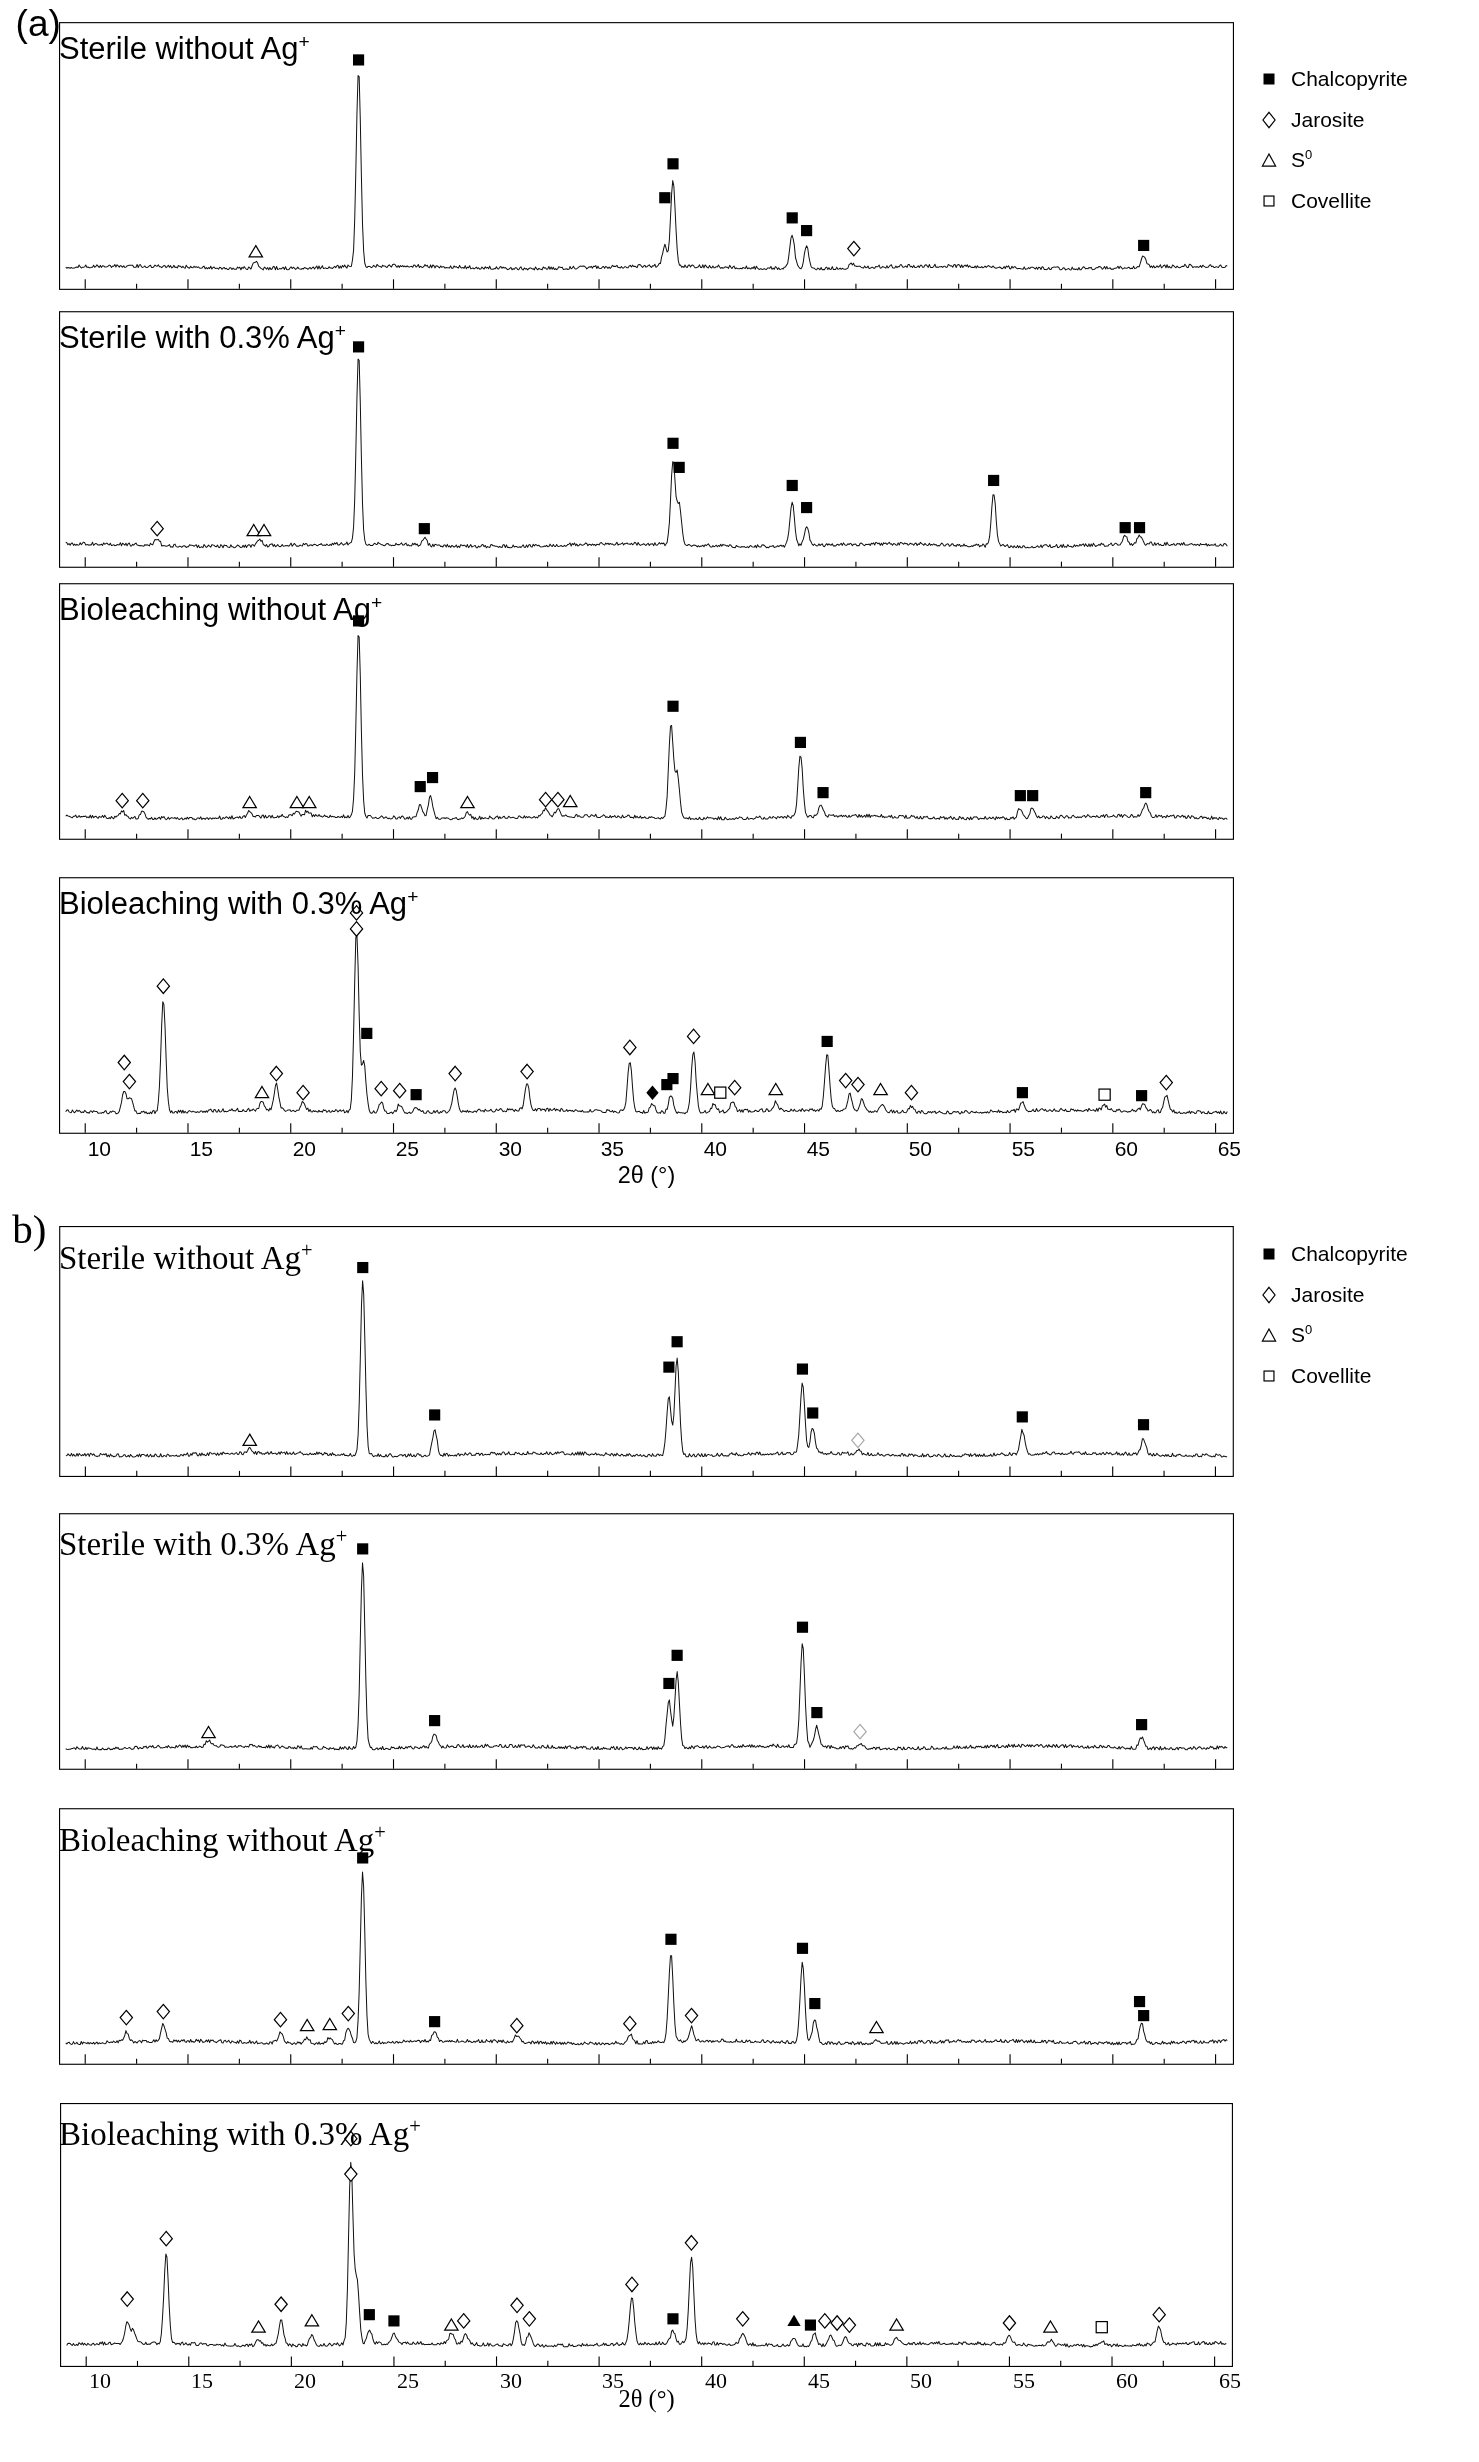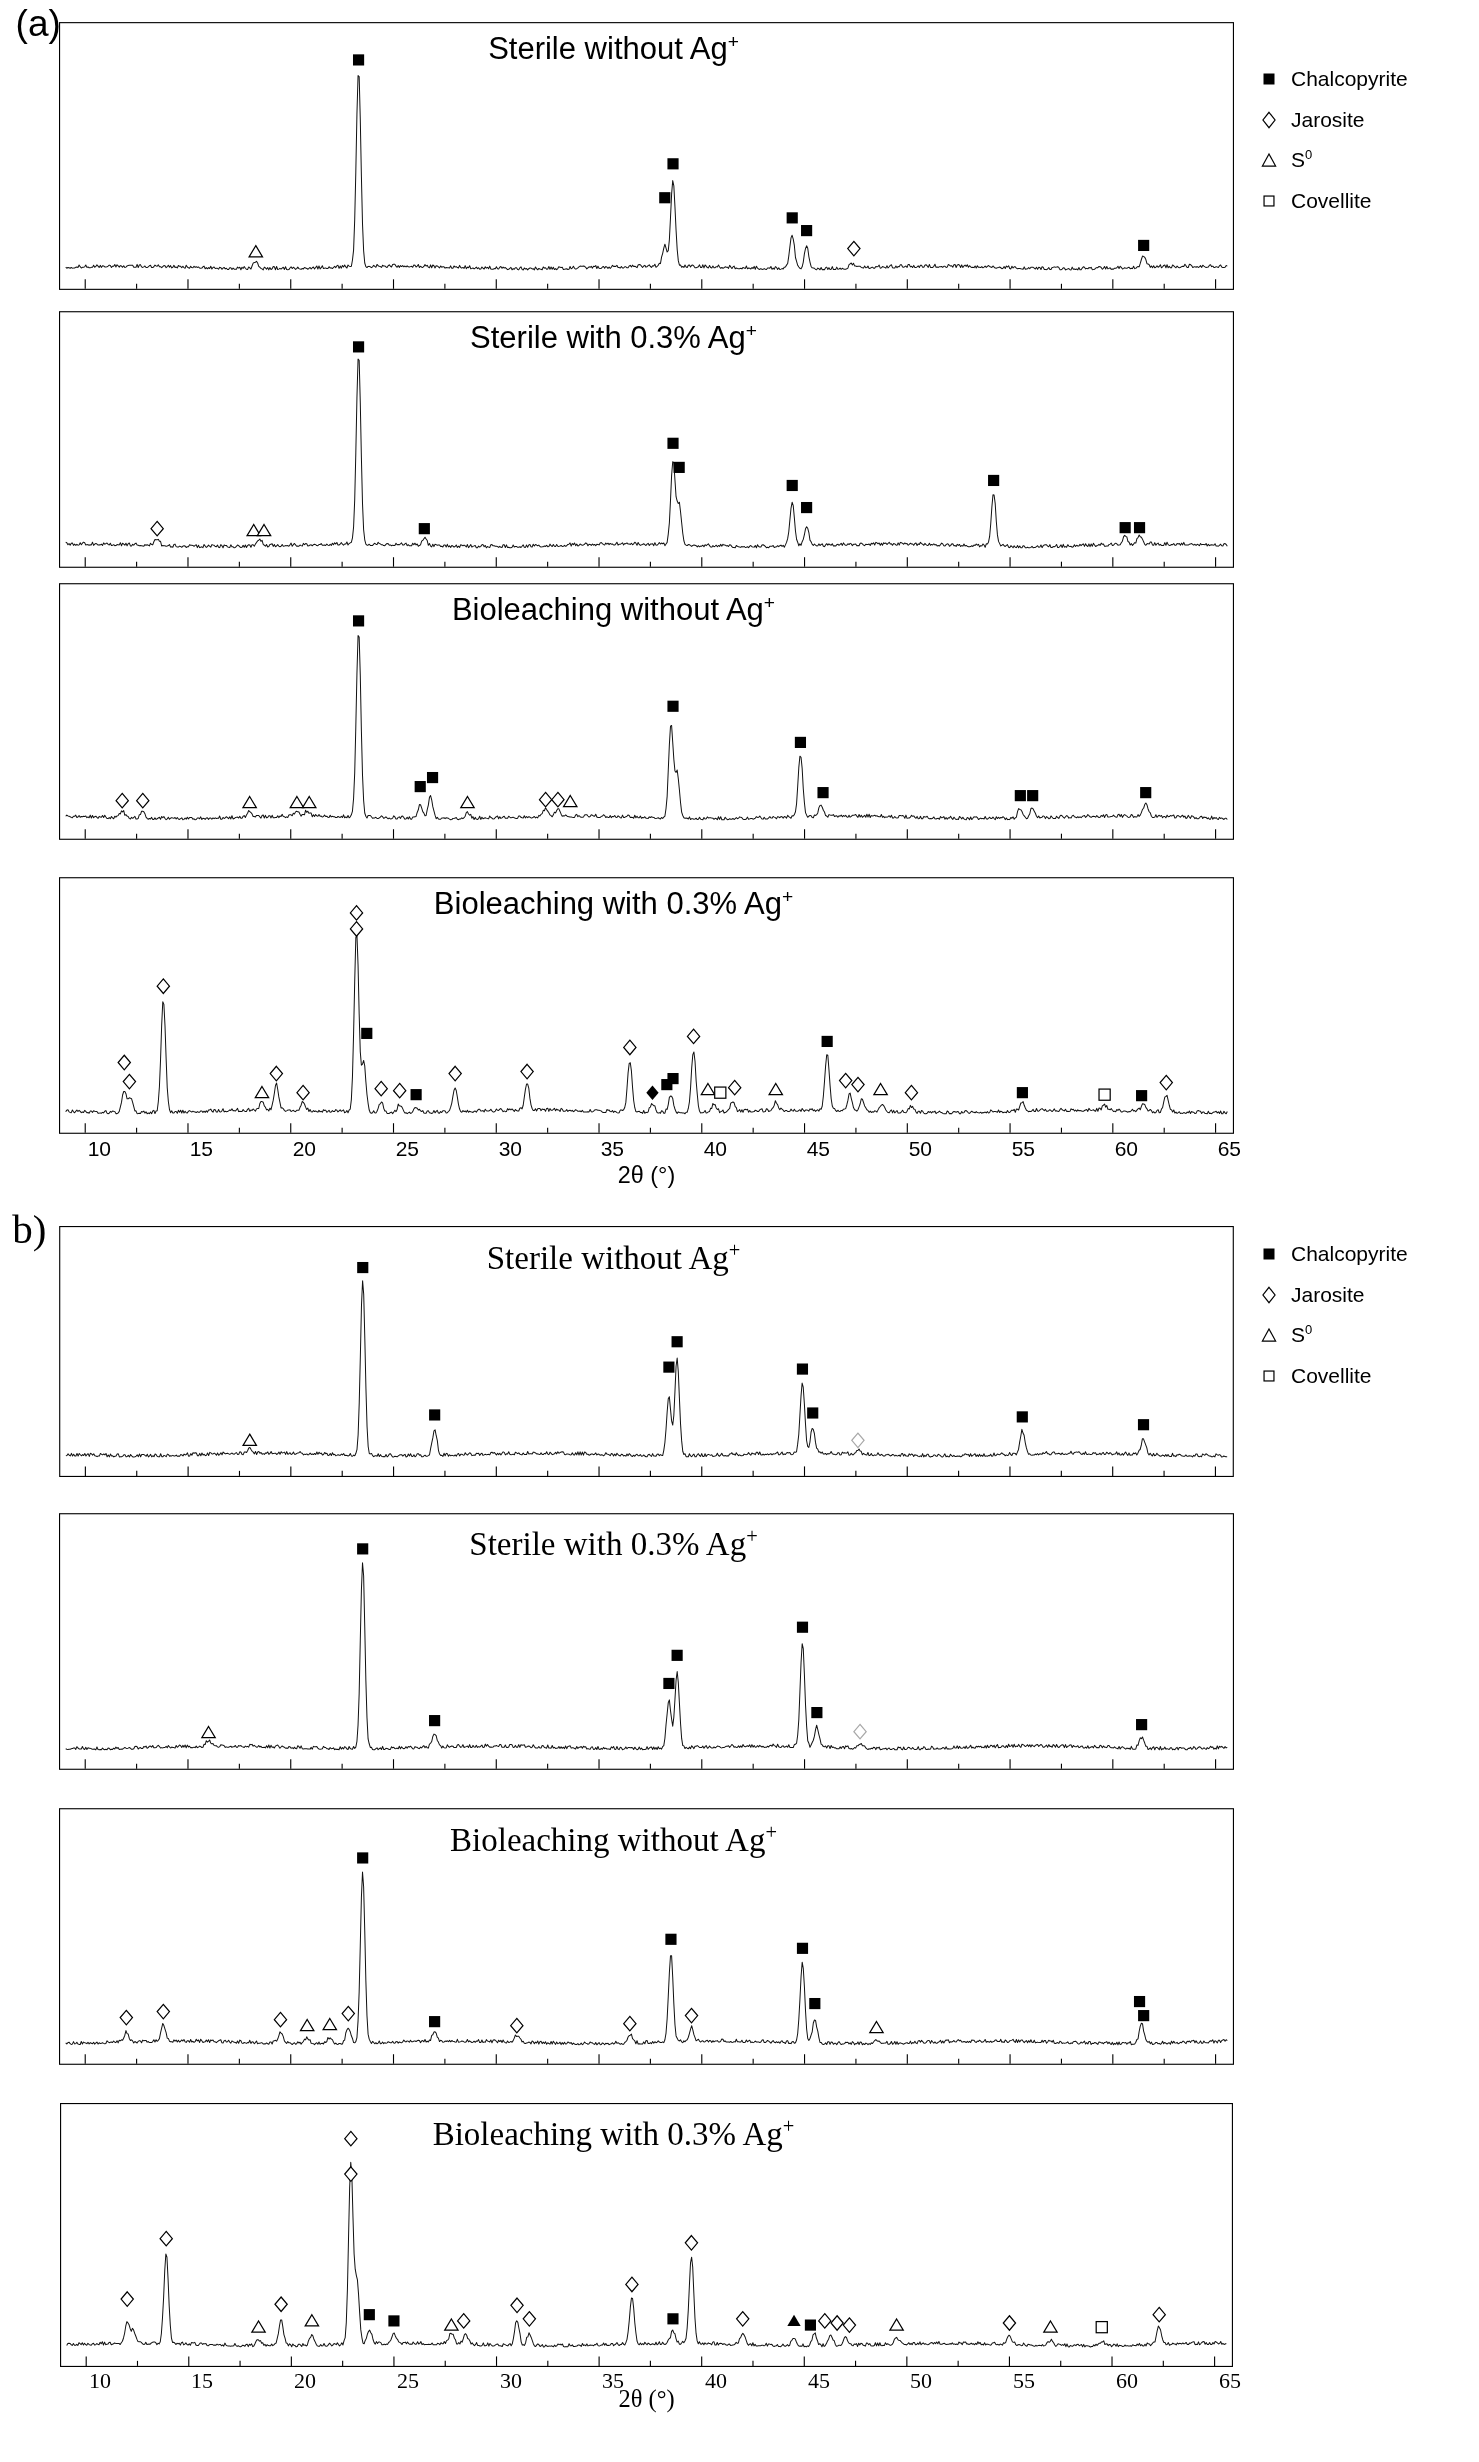--- a/index.html
+++ b/index.html
@@ -4,21 +4,21 @@
 <style>
   html,body{margin:0;padding:0;background:#ffffff;}
   .figure{position:relative;width:1479px;height:2462px;background:#ffffff;overflow:hidden;}
   .sans{font-family:"Liberation Sans", sans-serif;}
   .serif{font-family:"Liberation Serif", serif;}
   .group{position:absolute;left:0;width:1479px;}
   .group-label{position:absolute;color:#000;}
   #group-0 .group-label{font-size:37px;}
   #group-1 .group-label{font-size:41px;}
   .panel-svg{position:absolute;left:59px;}
-  .panel-title{position:absolute;left:59px;width:1175px;box-sizing:border-box;text-align:center;padding-right:66px;color:#000;}
+  .panel-title{position:absolute;left:59px;width:1175px;box-sizing:border-box;text-align:left;padding-right:66px;color:#000;}
   .tick-label{position:absolute;width:51px;text-align:right;color:#000;}
   .xaxis-label{position:absolute;left:59px;width:1175px;text-align:center;color:#000;}
   #group-0 .xaxis-label{font-size:23.4px;}
   #group-1 .xaxis-label{font-size:24.5px;}
   .legend-item{position:absolute;display:flex;align-items:center;gap:11px;font-size:21px;color:#000;text-align:center;}
   .legend-item svg{flex:0 0 auto;}
   sup{font-size:62%;vertical-align:super;line-height:0;}
 </style>
 </head>
 <body>

